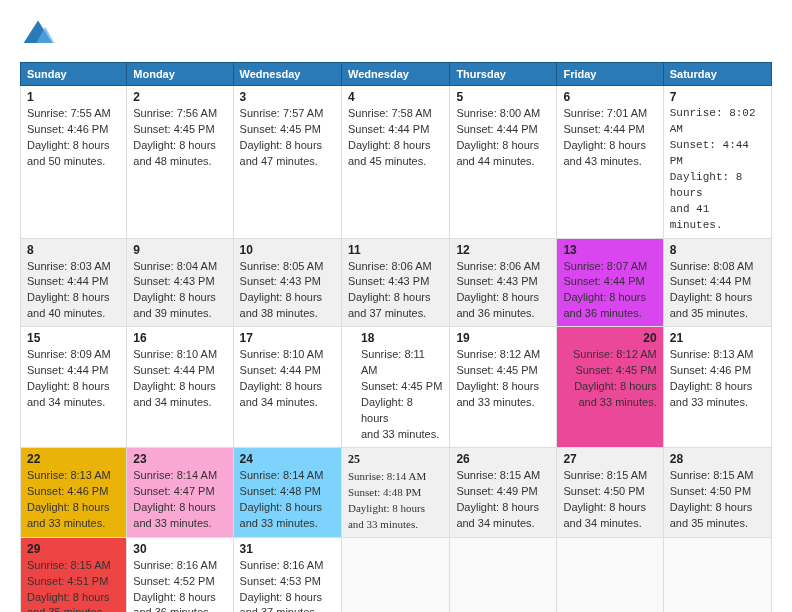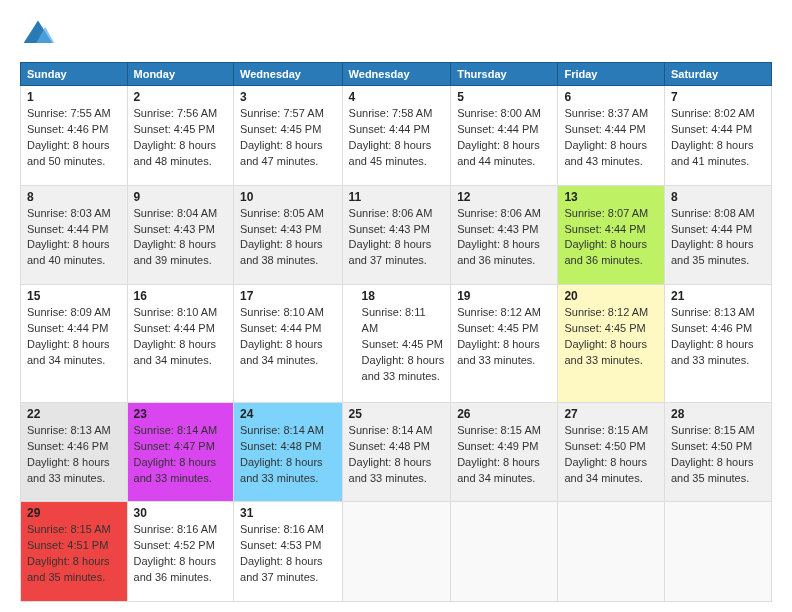--- a/index.html
+++ b/index.html
@@ -170,28 +170,28 @@
           </td>
           <td style="background: rgb(255, 255, 255);">
             <span class="day-num">5</span>
             <div class="day-info" style="white-space: pre-line;">Sunrise: 8:00 AM
 Sunset: 4:44 PM
 Daylight: 8 hours
 and 44 minutes.</div>
           </td>
           <td style="background: rgb(255, 255, 255);">
             <span class="day-num">6</span>
-            <div class="day-info" style="white-space: pre-line;">Sunrise: 8:37 AM
+            <div class="day-info" style="white-space: pre-line;">Sunrise: 7:01 AM
 Sunset: 4:44 PM
 Daylight: 8 hours
 and 43 minutes.</div>
           </td>
           <td style="background: rgb(255, 255, 255);">
             <span class="day-num">7</span>
-            <div class="day-info" style="white-space: pre-line;">Sunrise: 8:02 AM
+            <div class="day-info" style="white-space: pre-line; font-family: Liberation Mono, monospace;">Sunrise: 8:02 AM
 Sunset: 4:44 PM
 Daylight: 8 hours
 and 41 minutes.</div>
           </td>
         </tr>
         <tr>
           <td style="background: rgb(240, 240, 240);">
             <span class="day-num">8</span>
             <div class="day-info" style="white-space: pre-line;">Sunrise: 8:03 AM
 Sunset: 4:44 PM
@@ -219,21 +219,21 @@
 Daylight: 8 hours
 and 37 minutes.</div>
           </td>
           <td style="background: rgb(240, 240, 240);">
             <span class="day-num">12</span>
             <div class="day-info" style="white-space: pre-line;">Sunrise: 8:06 AM
 Sunset: 4:43 PM
 Daylight: 8 hours
 and 36 minutes.</div>
           </td>
-          <td style="background: #bef264;">
+          <td style="background: #d946ef;">
             <span class="day-num">13</span>
             <div class="day-info" style="white-space: pre-line;">Sunrise: 8:07 AM
 Sunset: 4:44 PM
 Daylight: 8 hours
 and 36 minutes.</div>
           </td>
           <td style="background: rgb(240, 240, 240);">
             <span class="day-num">8</span>
             <div class="day-info" style="white-space: pre-line;">Sunrise: 8:08 AM
 Sunset: 4:44 PM
@@ -270,58 +270,58 @@
 Daylight: 8 hours
 and 33 minutes.</div>
           </td>
           <td style="background: rgb(255, 255, 255); border-radius: 22px;">
             <span class="day-num">19</span>
             <div class="day-info" style="white-space: pre-line;">Sunrise: 8:12 AM
 Sunset: 4:45 PM
 Daylight: 8 hours
 and 33 minutes.</div>
           </td>
-          <td style="background: #fef9c3;">
+          <td style="background: #ec4899; text-align: right;">
             <span class="day-num">20</span>
             <div class="day-info" style="white-space: pre-line;">Sunrise: 8:12 AM
 Sunset: 4:45 PM
 Daylight: 8 hours
 and 33 minutes.</div>
           </td>
           <td style="background: rgb(255, 255, 255);">
             <span class="day-num">21</span>
             <div class="day-info" style="white-space: pre-line;">Sunrise: 8:13 AM
 Sunset: 4:46 PM
 Daylight: 8 hours
 and 33 minutes.</div>
           </td>
         </tr>
         <tr>
-          <td style="background: #e5e5e5;">
+          <td style="background: #eab308;">
             <span class="day-num">22</span>
             <div class="day-info" style="white-space: pre-line;">Sunrise: 8:13 AM
 Sunset: 4:46 PM
 Daylight: 8 hours
 and 33 minutes.</div>
           </td>
-          <td style="background: #d946ef;">
+          <td style="background: #f9a8d4;">
             <span class="day-num">23</span>
             <div class="day-info" style="white-space: pre-line;">Sunrise: 8:14 AM
 Sunset: 4:47 PM
 Daylight: 8 hours
 and 33 minutes.</div>
           </td>
           <td style="background: #7dd3fc;">
             <span class="day-num">24</span>
             <div class="day-info" style="white-space: pre-line;">Sunrise: 8:14 AM
 Sunset: 4:48 PM
 Daylight: 8 hours
 and 33 minutes.</div>
           </td>
-          <td style="background: rgb(240, 240, 240);">
+          <td style="background: rgb(240, 240, 240); font-family: Liberation Serif, serif;">
             <span class="day-num">25</span>
             <div class="day-info" style="white-space: pre-line;">Sunrise: 8:14 AM
 Sunset: 4:48 PM
 Daylight: 8 hours
 and 33 minutes.</div>
           </td>
           <td style="background: rgb(240, 240, 240);">
             <span class="day-num">26</span>
             <div class="day-info" style="white-space: pre-line;">Sunrise: 8:15 AM
 Sunset: 4:49 PM

